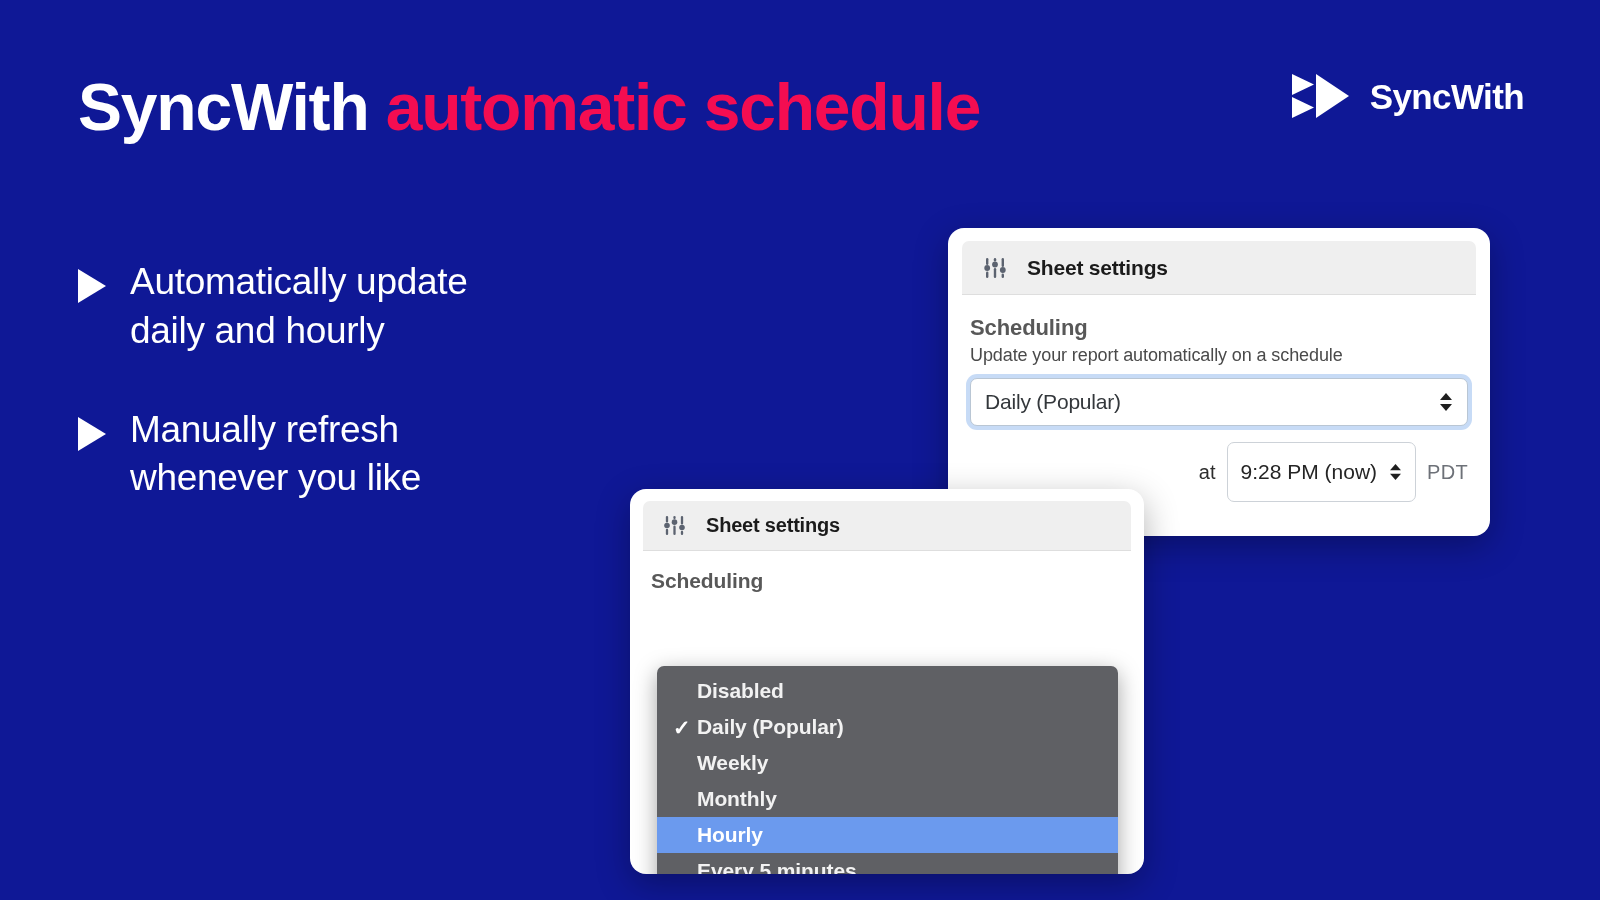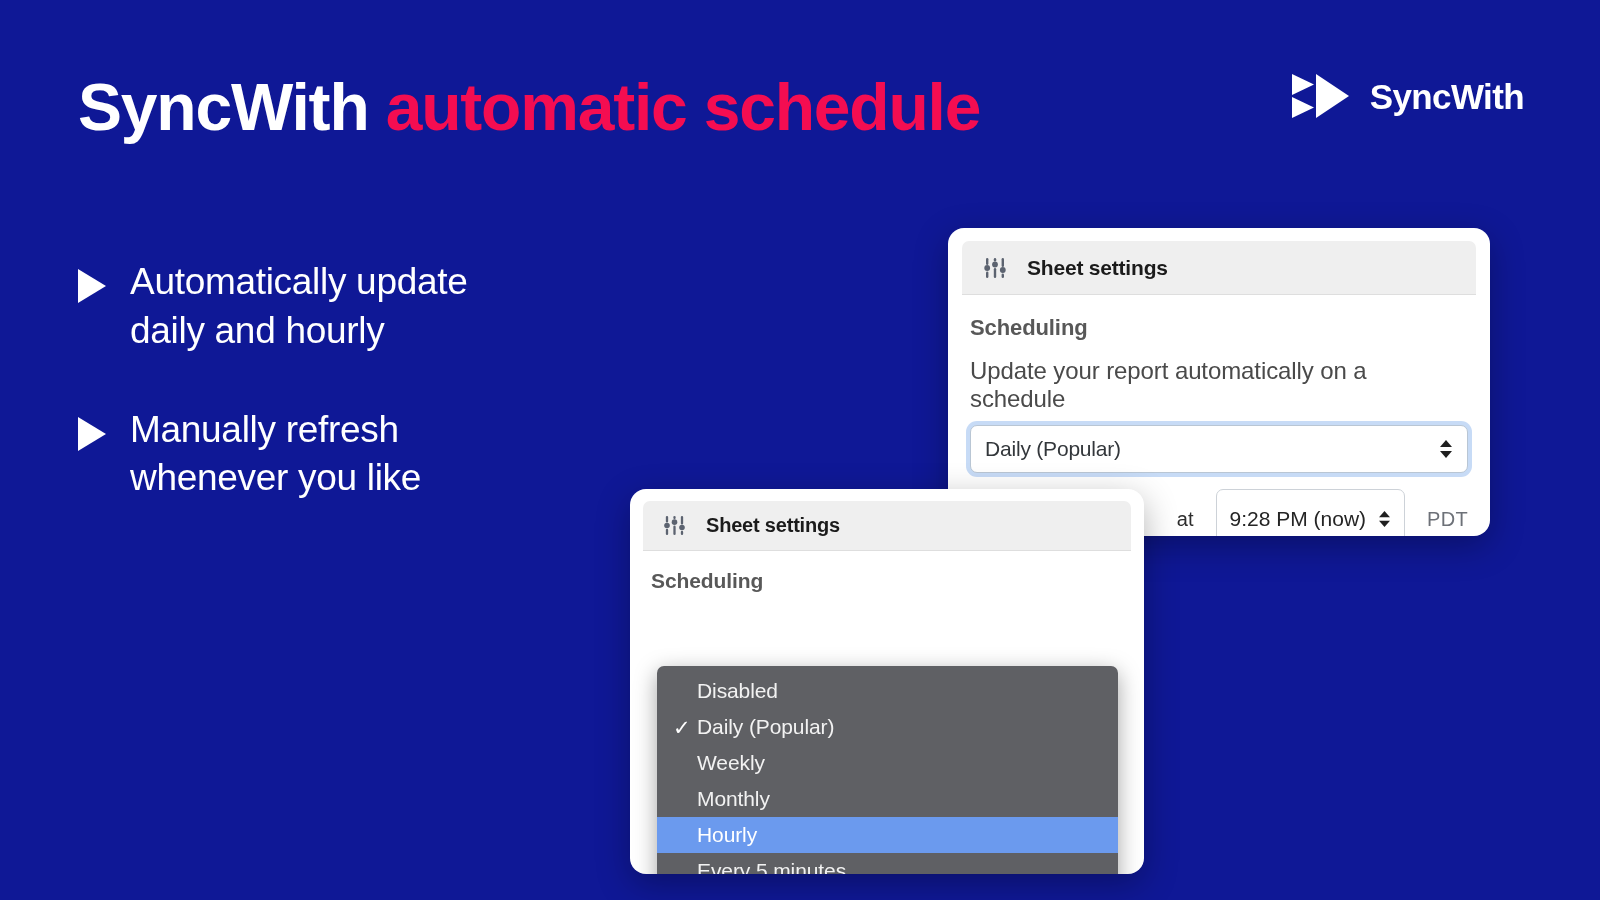--- a/index.html
+++ b/index.html
@@ -133,22 +133,22 @@
 
   .section-title {
     font-size: 22px;
     font-weight: bold;
     color: #585858;
     letter-spacing: -0.1px;
   }
   .card-front .section-title { font-size: 21px; }
 
   .section-sub {
-    margin-top: 16px;
-    font-size: 24px;
+    margin-top: 4px;
+    font-size: 18px;
     color: #4a4a4a;
     letter-spacing: -0.1px;
   }
 
   
   .select-control {
     margin-top: 12px;
     height: 48px;
     border: 1px solid #b9c6d4;
     border-radius: 7px;
@@ -162,21 +162,21 @@
     box-shadow: 0 0 0 4px rgba(130,175,235,0.45);
   }
   .select-control .select-value { flex: 1 1 auto; letter-spacing: -0.2px; }
 
   .stepper-arrows { flex: 0 0 auto; display: block; }
 
   .time-row {
     display: flex;
     align-items: center;
     justify-content: flex-end;
-    gap: 22px;
+    gap: 11px;
     margin-top: 16px;
   }
   .at-label {
     font-size: 20px;
     color: #2d2d2d;
   }
   .time-select {
     height: 60px;
     border: 1px solid #cdd2d8;
     border-radius: 7px;
@@ -198,20 +198,21 @@
   .dropdown-menu {
     position: absolute;
     left: 27px;
     top: 115px;
     width: 461px;
     background: #5f6064;
     border-radius: 7px;
     padding: 7px 0;
     box-shadow: 0 6px 22px rgba(0,0,0,0.36);
     z-index: 9;
+    font-weight: bold;
   }
   .dropdown-item {
     height: 36px;
     display: flex;
     align-items: center;
     padding: 0 10px 0 16px;
     font-size: 21px;
     color: #f2f2f2;
     letter-spacing: -0.1px;
   }

